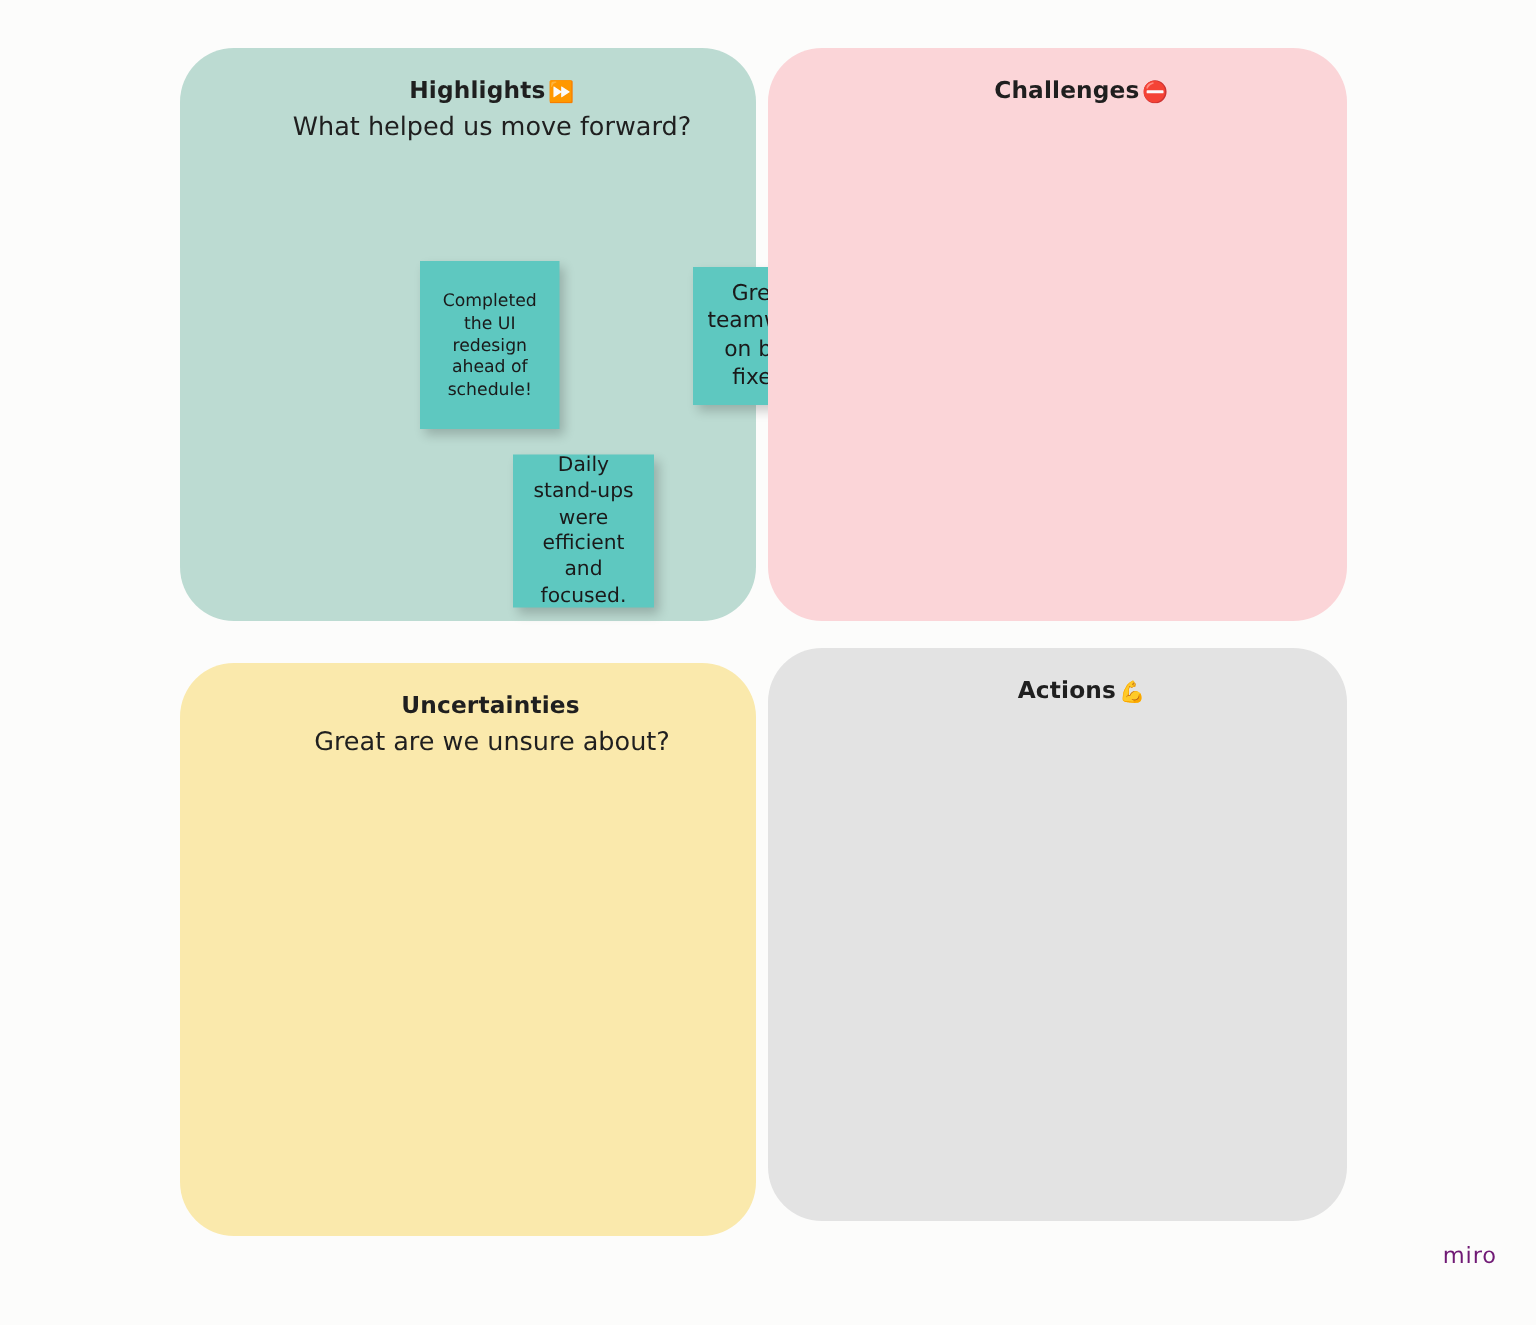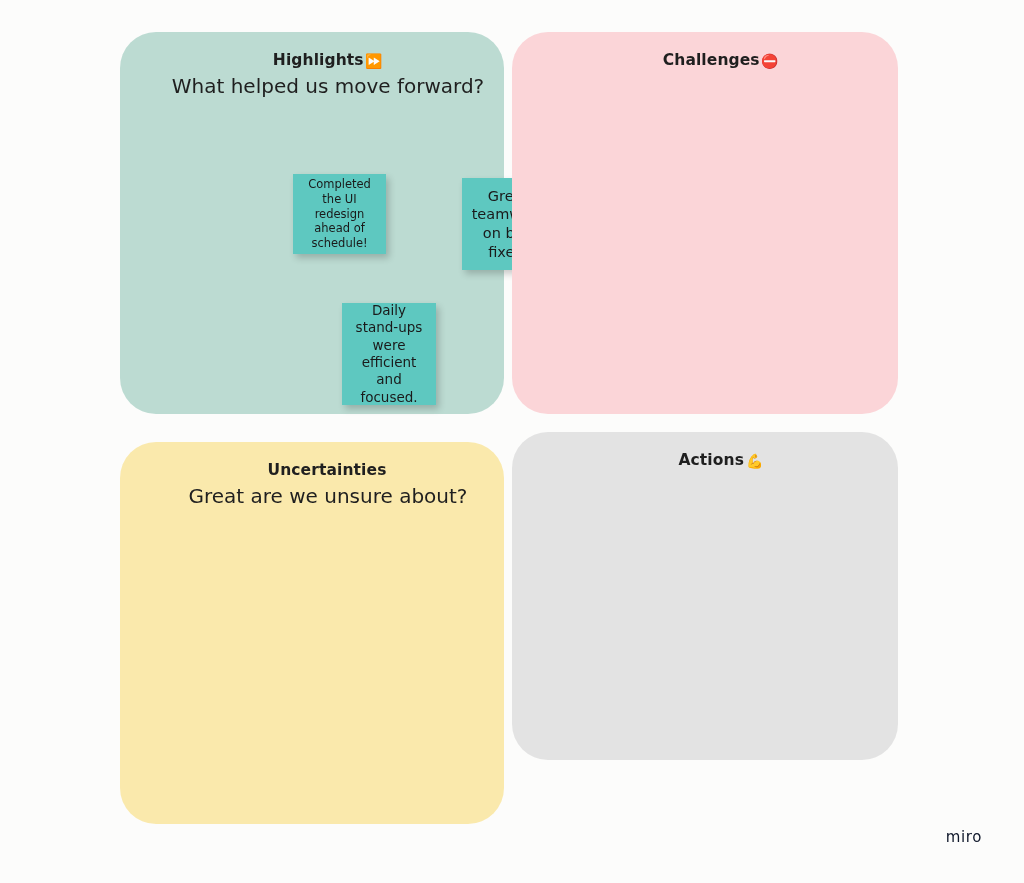--- a/index.html
+++ b/index.html
@@ -43,59 +43,59 @@
     color: #1f1f1f;
     line-height: 1.3;
     letter-spacing: 0.1px;
   }
   .q-emoji {
     font-size: 14px;
     vertical-align: -1px;
     margin-left: 2px;
   }
   .q-sub {
-    font-size: 20px;
+    font-size: 17px;
     font-weight: normal;
     color: #1f1f1f;
     line-height: 1.35;
     margin-top: 3px;
   }
 
   
   #quad-highlights    { left: 120px; top: 32px;  width: 384px; height: 382px; }
   #quad-challenges    { left: 512px; top: 32px;  width: 386px; height: 382px; }
   #quad-uncertainties { left: 120px; top: 432px; width: 384px; height: 382px; }
-  #quad-actions       { left: 512px; top: 432px; width: 386px; height: 328px; }
+  #quad-actions       { left: 512px; top: 432px; width: 386px; height: 382px; }
 
   .note {
     position: absolute;
     box-sizing: border-box;
     display: flex;
     align-items: center;
     justify-content: center;
     text-align: center;
     color: #1a1a1a;
     line-height: 1.28;
     padding: 6px 7px;
     box-shadow: 3px 4px 7px rgba(0,0,0,0.20);
     overflow: hidden;
   }
   .note span { display: block; width: 100%; }
 
   
-  #note-h1 { left: 173px; top: 142px; width: 93px;  height: 80px;  font-size: 11.5px; align-items: center; }
+  #note-h1 { left: 160px; top: 142px; width: 93px;  height: 112px;  font-size: 11.5px; align-items: center; }
   #note-h2 { left: 342px; top: 146px; width: 92px;  height: 92px;  font-size: 14.5px; }
   #note-h3 { left: 222px; top: 271px; width: 94px;  height: 102px;  font-size: 13.5px; }
 
   #watermark {
     position: absolute;
-    right: 42px;
+    right: 26px;
     bottom: 37px;
     font-size: 15px;
-    color: #0f172a;
+    color: #701a75;
     letter-spacing: 0.6px;
     font-family: "DejaVu Sans", "Liberation Sans", sans-serif;
   }
 </style>
 </head>
 <body style="background: rgb(252, 252, 251);">
 
 <div id="board">
 
   <div class="quadrant" id="quad-highlights" style="background: rgb(188, 219, 210);">

